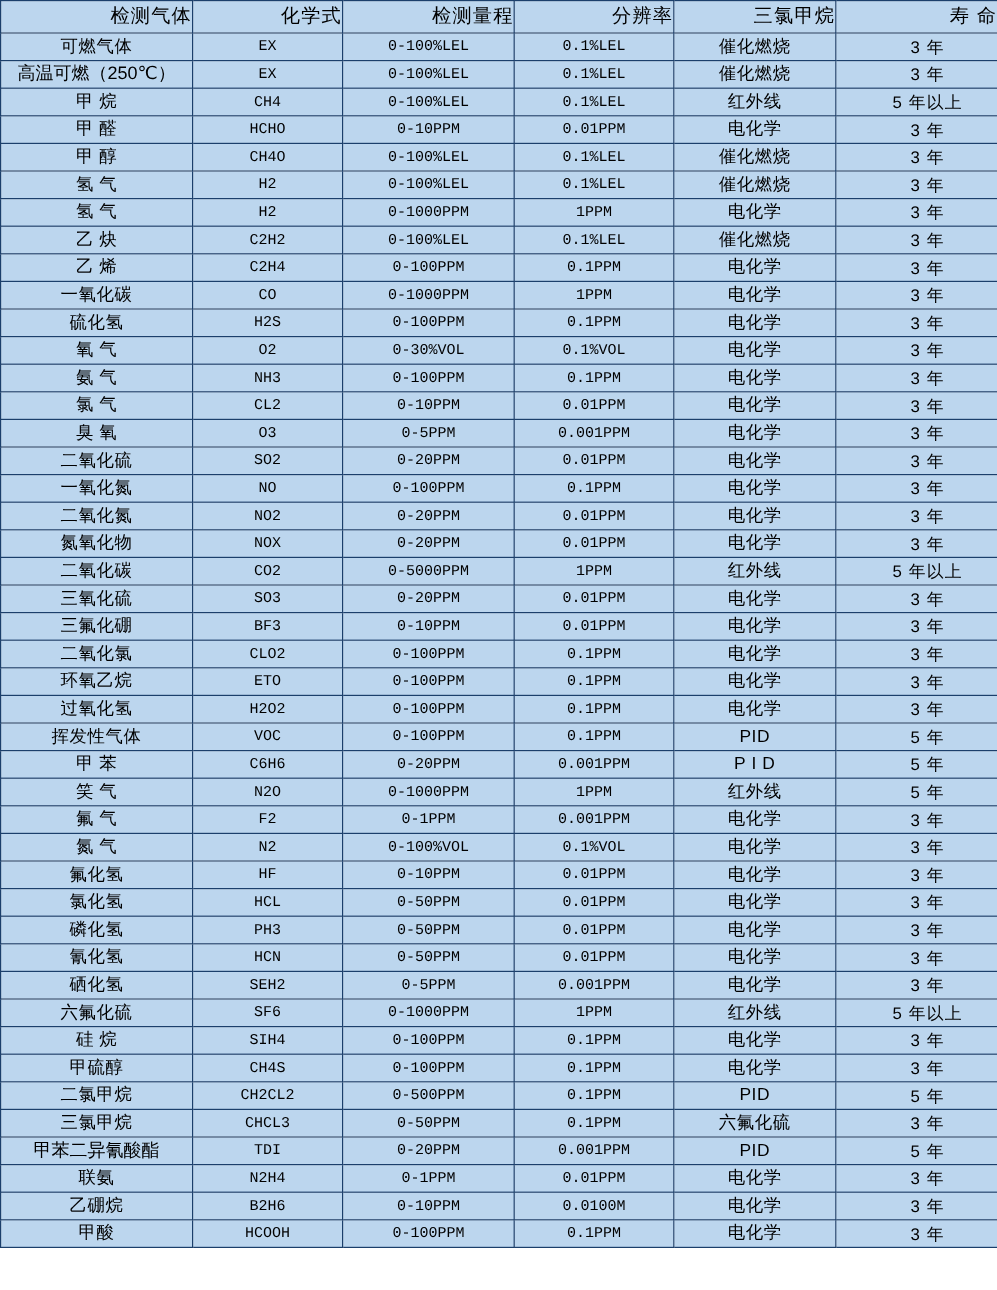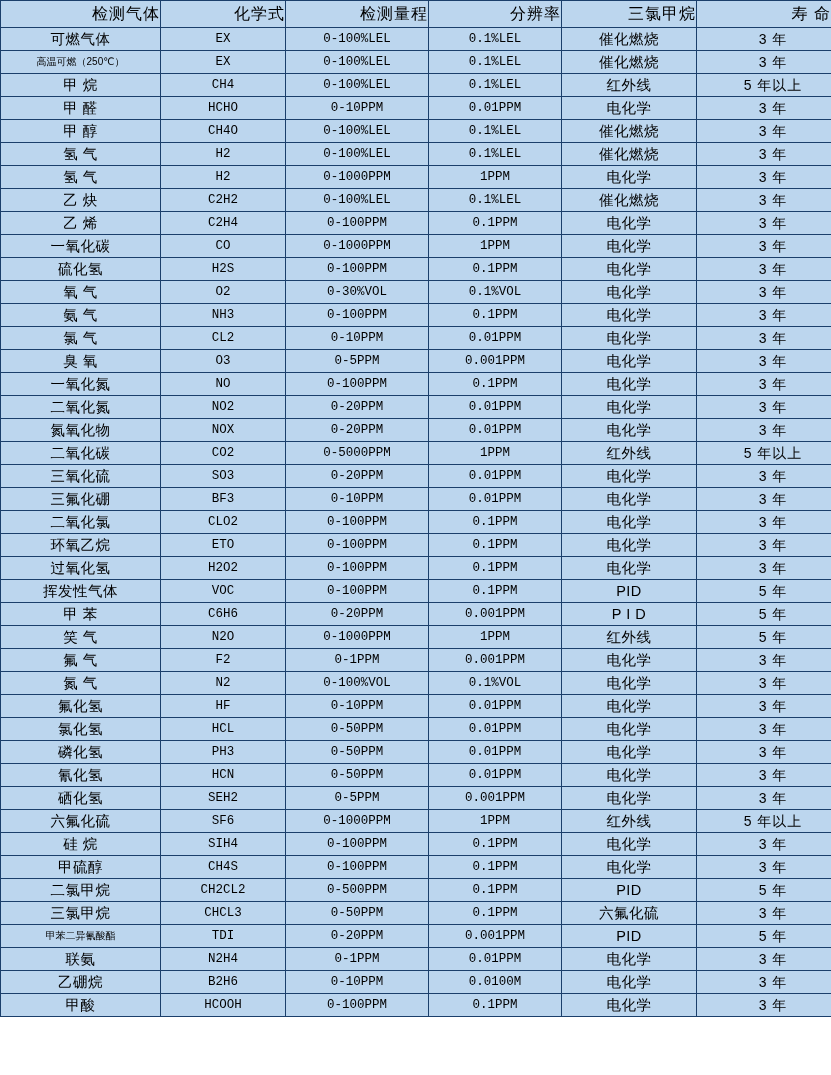--- a/index.html
+++ b/index.html
@@ -41,21 +41,21 @@
     font-size: 16px;
     font-weight: normal;
     letter-spacing: 1px;
     text-align: right;
   }
   #gas-table td.name {
     font-size: 14.5px;
     letter-spacing: 0.5px;
   }
   #gas-table td.name.tight {
-    font-size: 10px;
+    font-size: 15px;
     letter-spacing: 0;
     margin-top: 36px;
   }
   #gas-table td.mono {
     font-family: "Liberation Mono", "DejaVu Sans Mono", monospace;
     font-size: 12.5px;
   }
   #gas-table td.life {
     font-size: 14px;
     letter-spacing: 1px;
@@ -199,20 +199,28 @@
       </tr>
       <tr>
         <td class="name">臭 氧</td>
         <td class="mono">O3</td>
         <td class="mono">0-5PPM</td>
         <td class="mono">0.001PPM</td>
         <td class="name">电化学</td>
         <td class="life">3 年</td>
       </tr>
       <tr>
+        <td class="name">二氧化硫</td>
+        <td class="mono">SO2</td>
+        <td class="mono">0-20PPM</td>
+        <td class="mono">0.01PPM</td>
+        <td class="name">电化学</td>
+        <td class="life">3 年</td>
+      </tr>
+      <tr>
         <td class="name">一氧化氮</td>
         <td class="mono">NO</td>
         <td class="mono">0-100PPM</td>
         <td class="mono">0.1PPM</td>
         <td class="name">电化学</td>
         <td class="life">3 年</td>
       </tr>
       <tr>
         <td class="name">二氧化氮</td>
         <td class="mono">NO2</td>

